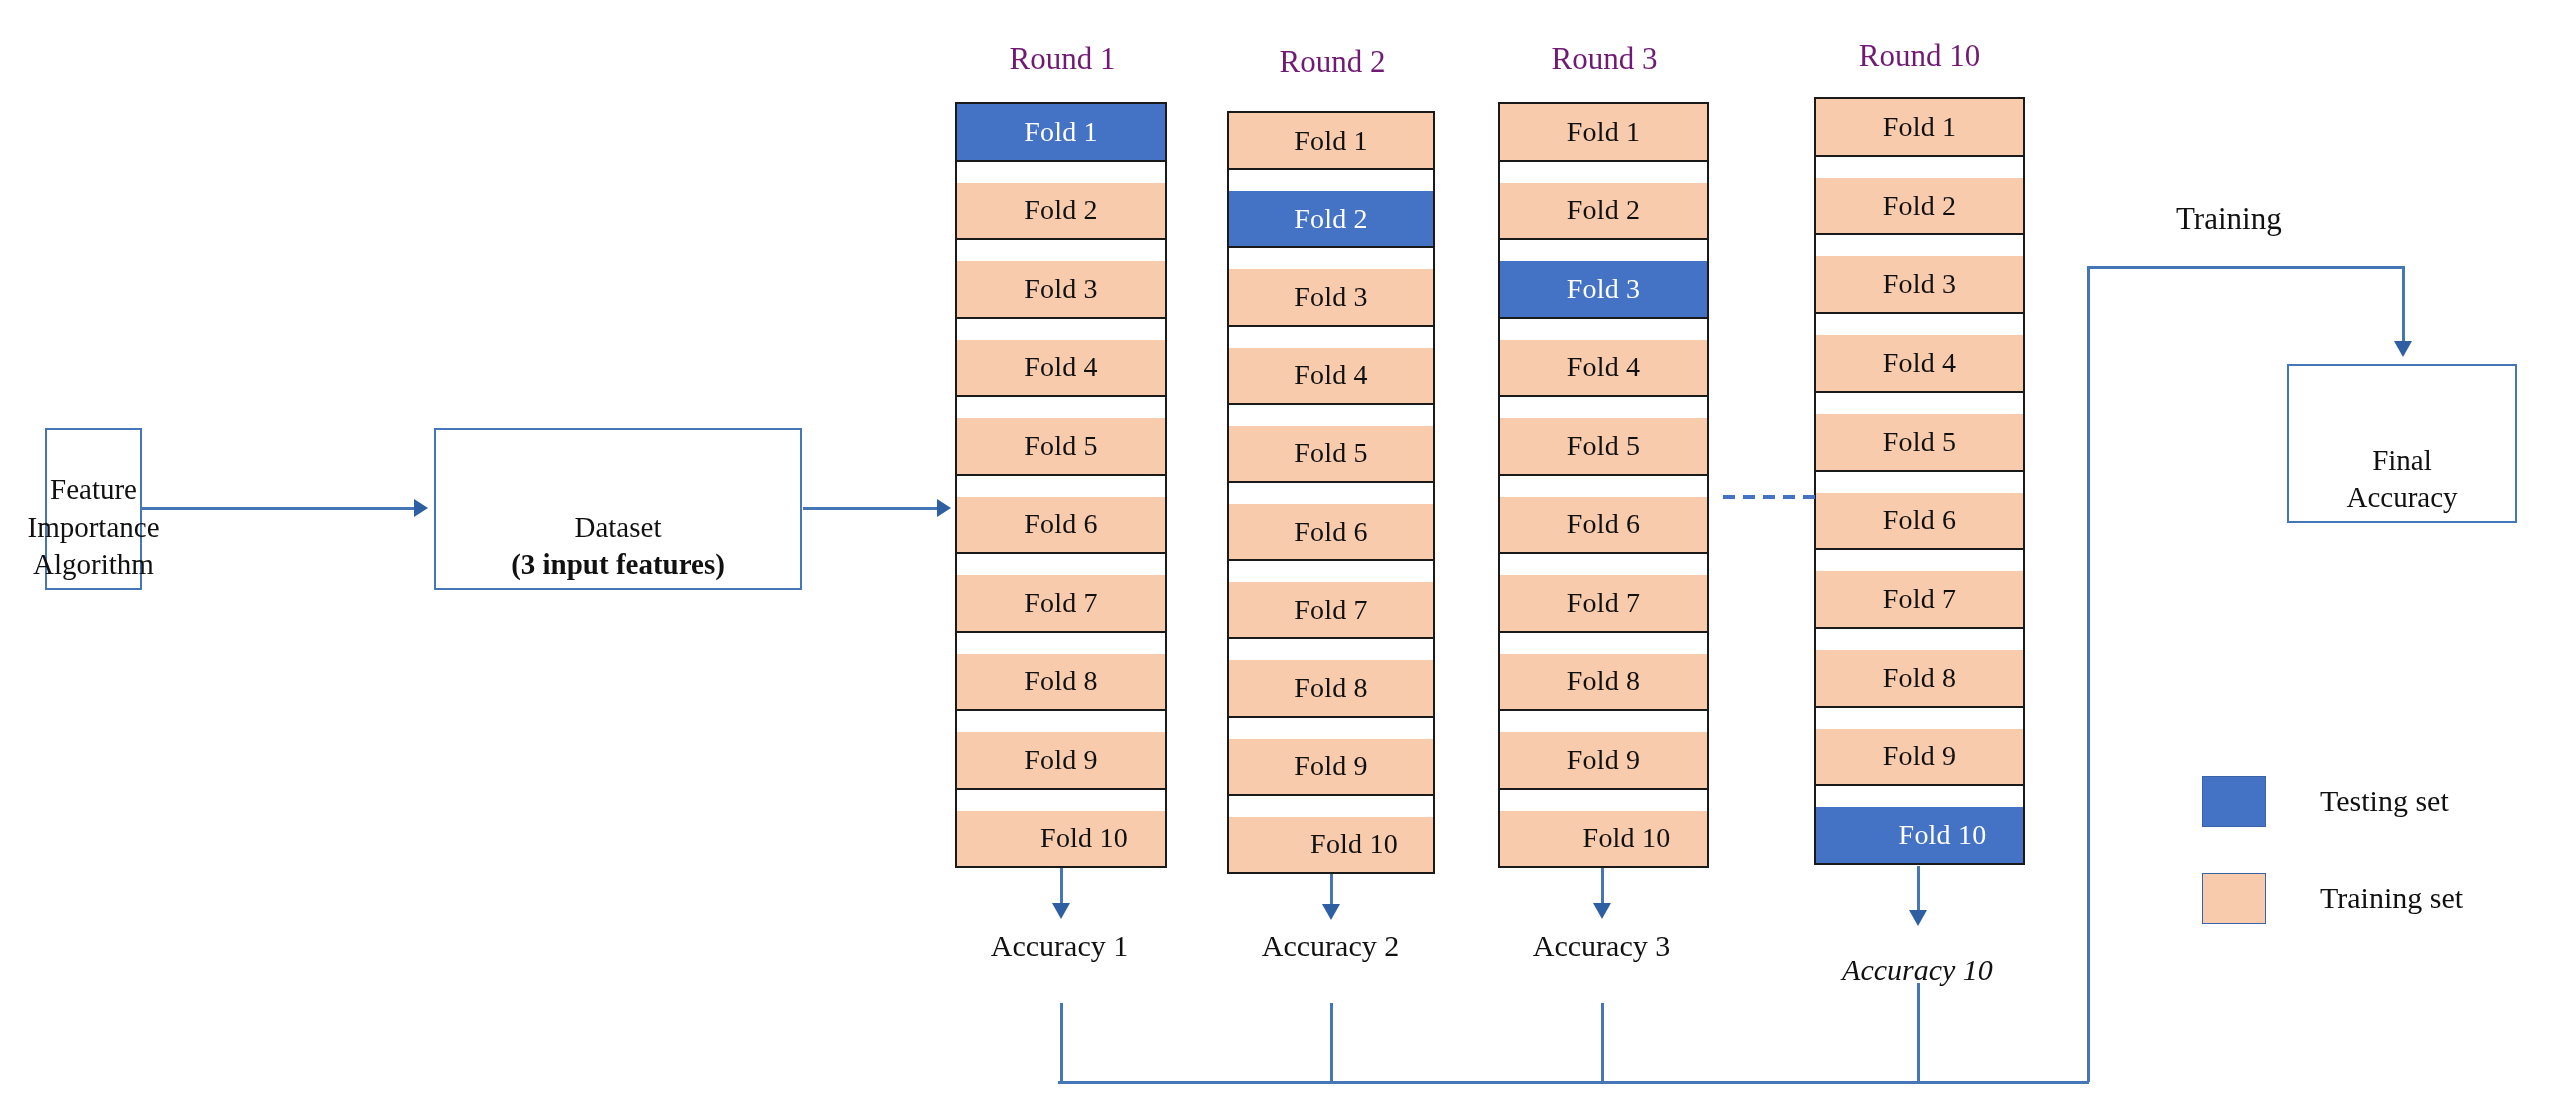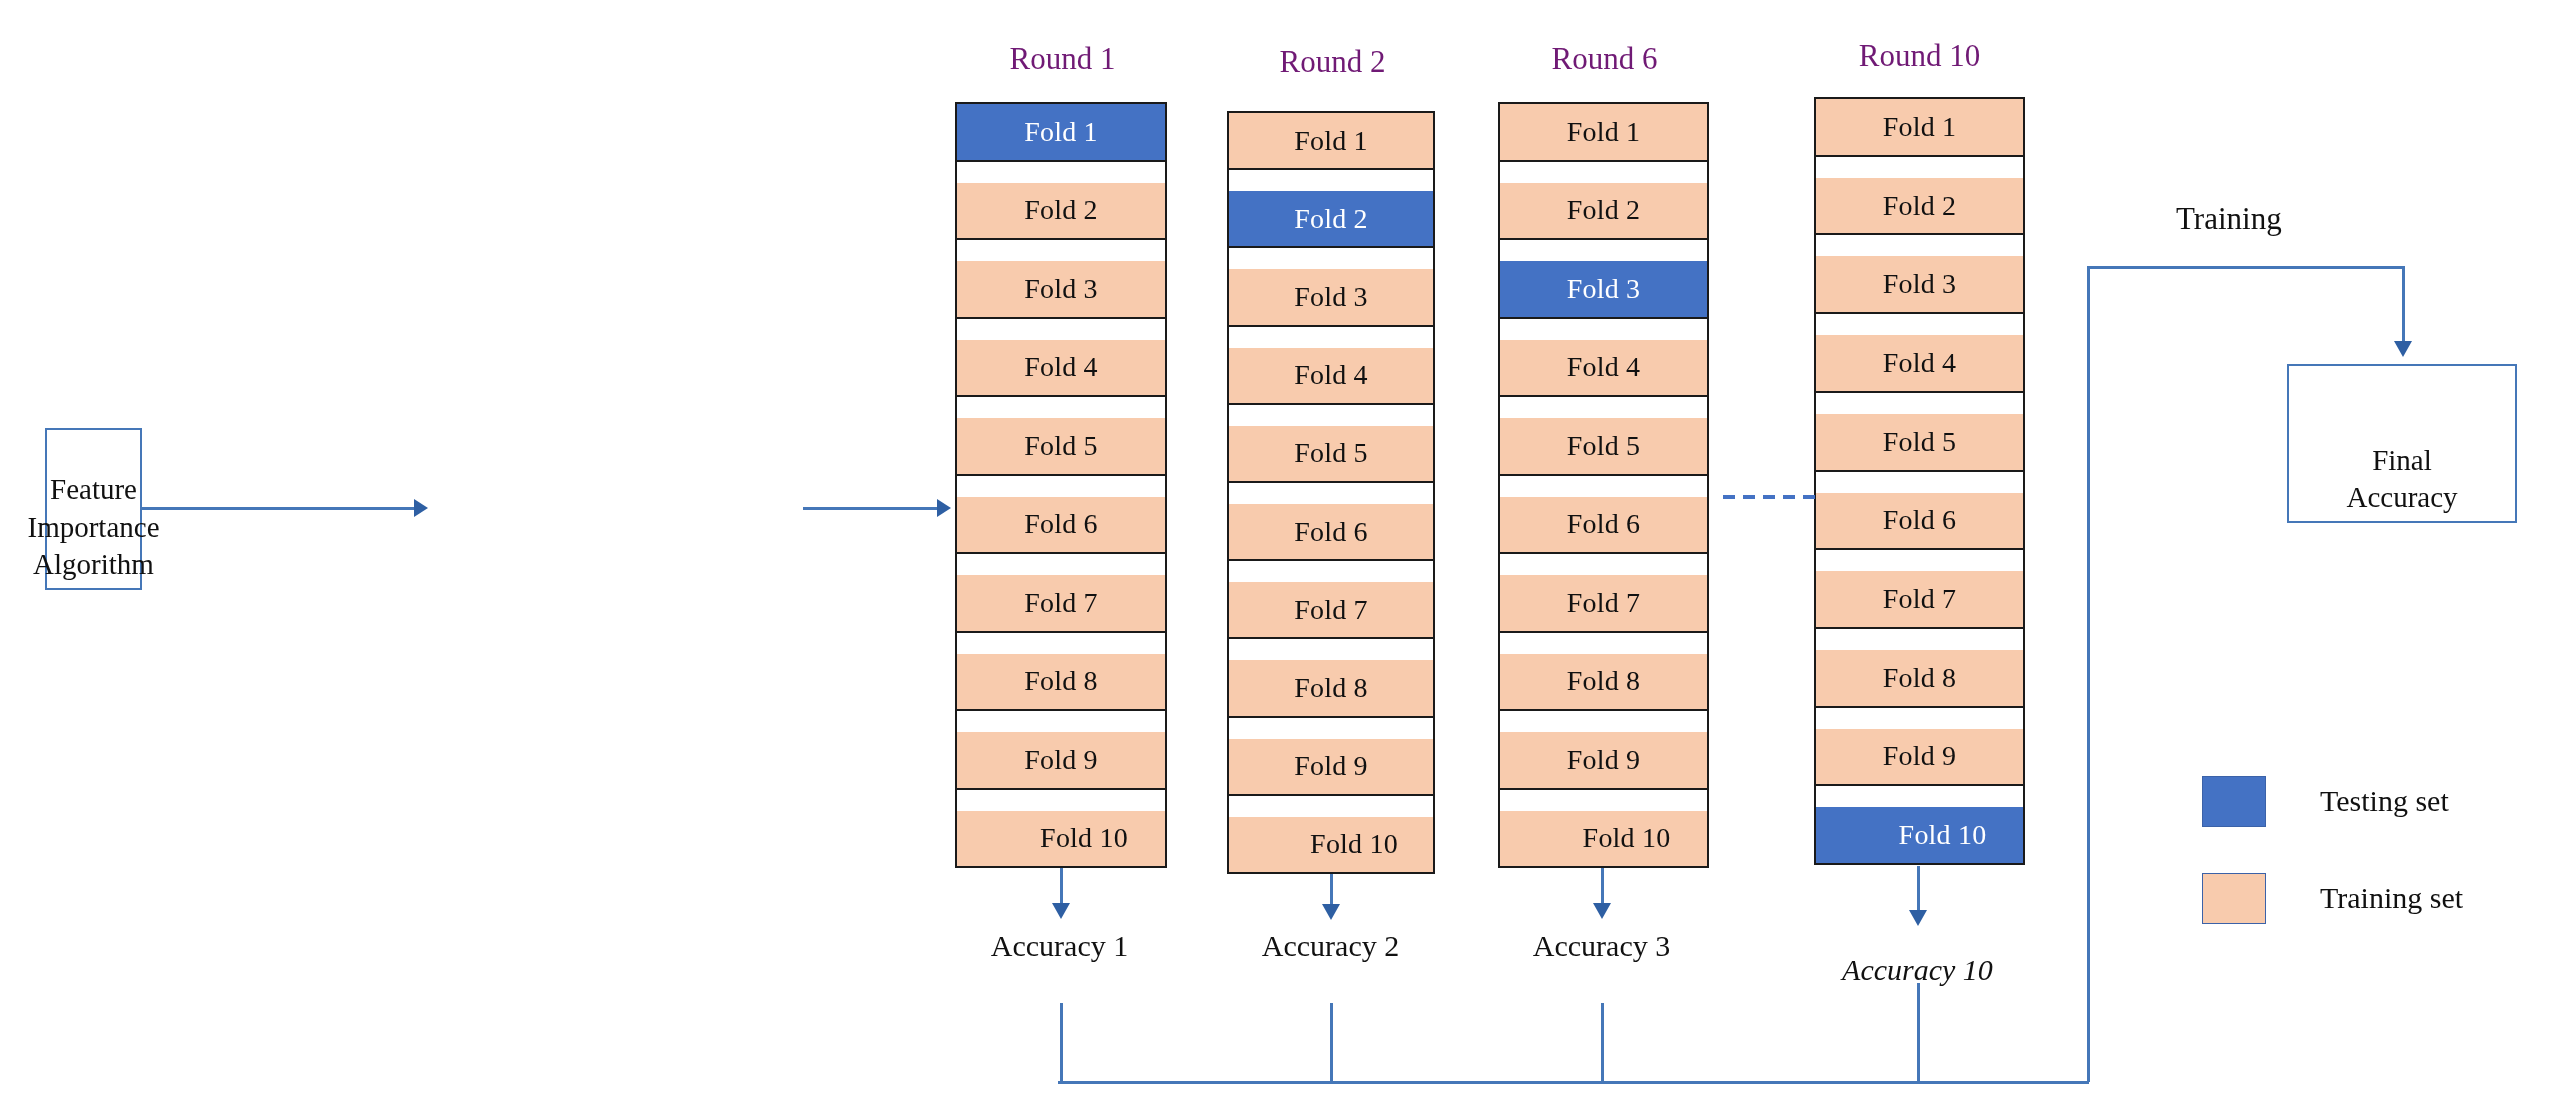--- a/index.html
+++ b/index.html
@@ -129,27 +129,33 @@
     <span class="stack">
       <span class="l1">Feature</span><br>
       <span class="l1">Importance</span><br>
       <span class="l1">Algorithm</span>
     </span>
   </div>
 
   <div class="h-line" style="left:142px;top:507px;width:276px;"></div>
   <div class="arrow-right" style="left:414px;top:499px;"></div>
 
+  <div class="proc-box" style="left:434px;top:428px;width:368px;height:162px;">
+    <span class="stack">
+      <span>Dataset</span><br>
+      <span class="l2">(3 input features)</span>
+    </span>
+  </div>
 
   <div class="h-line" style="left:803px;top:507px;width:138px;"></div>
   <div class="arrow-right" style="left:937px;top:499px;"></div>
 
   <div class="round-title" style="left:957px;top:41px;width:211px;">Round 1</div>
   <div class="round-title" style="left:1227px;top:44px;width:211px;">Round 2</div>
-  <div class="round-title" style="left:1499px;top:41px;width:211px;">Round 6</div>
+  <div class="round-title" style="left:1499px;top:41px;width:211px;">Round 3</div>
   <div class="round-title" style="left:1814px;top:38px;width:211px;">Round 10</div>
 
   <div class="fold-col" style="left:955px;top:102px;width:212px;height:766px;">
       <div class="fold test">
         <span>Fold 1</span>
       </div>
       <div class="fold">
         <span>Fold 2</span>
       </div>
       <div class="fold">

